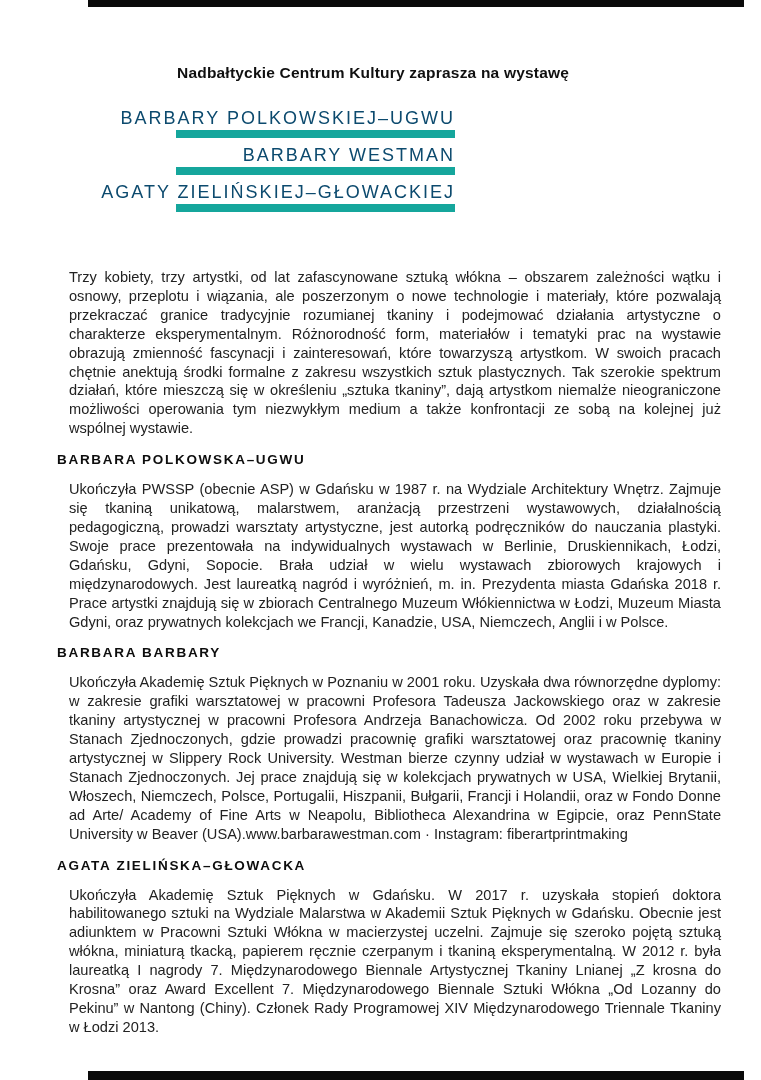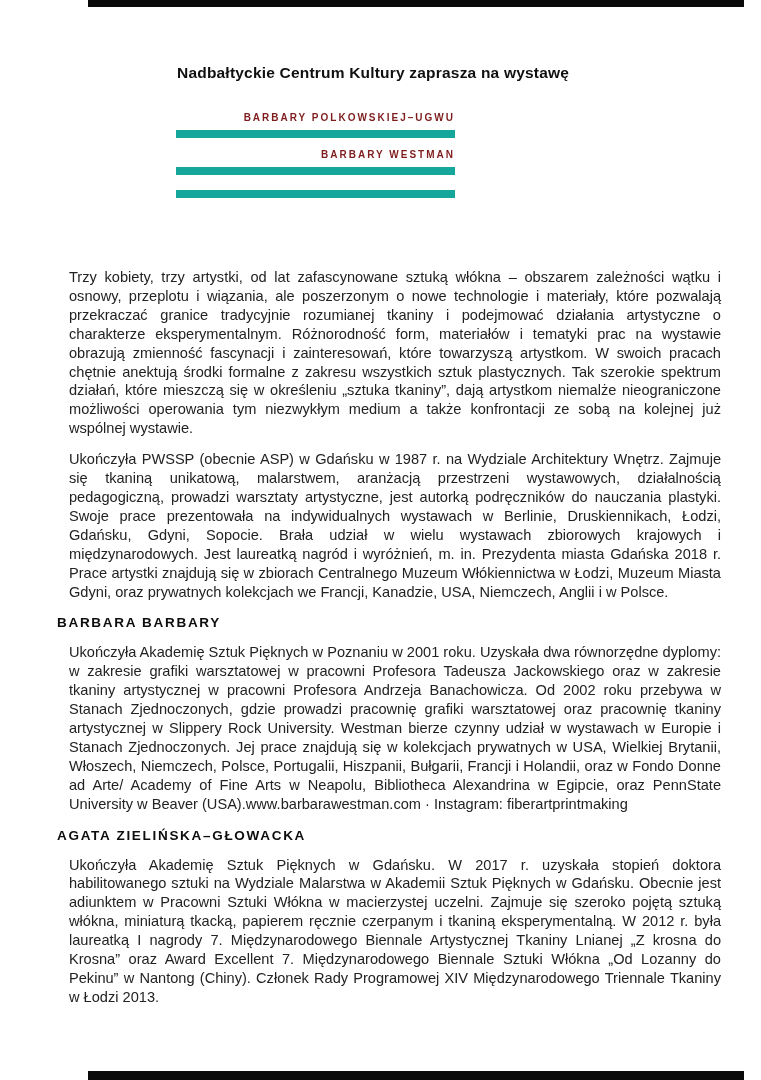--- a/index.html
+++ b/index.html
@@ -10,22 +10,22 @@
   .rule{position:absolute;left:88px;width:656px;background:#0a0a0a;}
   .rule-top{top:0;height:7px;}
   .rule-bottom{top:1071px;height:9px;}
   .invite{
     position:absolute;left:177px;top:64px;
     font-size:15.5px;font-weight:700;letter-spacing:.2px;color:#101010;white-space:nowrap;
   }
   .names{position:absolute;left:176px;top:111px;width:279px;display:flex;flex-direction:column;}
   .name-item{display:flex;flex-direction:column;align-items:flex-end;margin-bottom:10px;}
   .name-label{
-    font-size:10px;font-weight:700;letter-spacing:2px;line-height:14px;
-    color:#7f1d1d;white-space:nowrap;
+    font-size:18px;font-weight:400;letter-spacing:2px;line-height:14px;
+    color:#0c4a6e;white-space:nowrap;
   }
   .name-underline{width:279px;height:8px;margin-top:5px;}
   .logo{position:absolute;left:478px;top:100px;color:#0d0d0d;}
   .logo-title{font-size:80px;line-height:70px;font-weight:700;letter-spacing:1px;}
   .logo-sub{font-size:16px;font-weight:700;letter-spacing:6.5px;line-height:21px;white-space:nowrap;}
   .logo-sub.first{margin-top:8px;}
   .main{position:absolute;left:57px;top:256px;width:676px;}
   .main p{
     margin:12px;font-size:14.6px;line-height:18.9px;text-align:justify;color:#222222;
   }
@@ -47,30 +47,32 @@
   <div class="names">
     <div class="name-item">
       <span class="name-label">BARBARY POLKOWSKIEJ–UGWU</span>
       <span class="name-underline teal-bar" style="background: rgb(21, 166, 156);"></span>
     </div>
     <div class="name-item">
       <span class="name-label">BARBARY WESTMAN</span>
       <span class="name-underline teal-bar" style="background: rgb(21, 166, 156);"></span>
     </div>
     <div class="name-item">
+      <span class="name-label">AGATY ZIELIŃSKIEJ–GŁOWACKIEJ</span>
       <span class="name-underline teal-bar" style="background: rgb(21, 166, 156);"></span>
     </div>
   </div>
 
 
   <div class="main">
 
     <p class="intro">Trzy kobiety, trzy artystki, od lat zafascynowane sztuką włókna – obszarem zależności wątku i osnowy, przeplotu i wiązania, ale poszerzonym o nowe technologie i materiały, które pozwalają przekraczać granice tradycyjnie rozumianej tkaniny i podejmować działania artystyczne o charakterze eksperymentalnym. Różnorodność form, materiałów i tematyki prac na wystawie obrazują zmienność fascynacji i zainteresowań, które towarzyszą artystkom. W swoich pracach chętnie anektują środki formalne z zakresu wszystkich sztuk plastycznych. Tak szerokie spektrum działań, które mieszczą się w określeniu „sztuka tkaniny”, dają artystkom niemalże nieograniczone możliwości operowania tym niezwykłym medium a także konfrontacji ze sobą na kolejnej już wspólnej wystawie.</p>
 
     <div>
+      <div class="sec-heading">BARBARA POLKOWSKA–UGWU</div>
       <p>Ukończyła PWSSP (obecnie ASP) w Gdańsku w 1987 r. na Wydziale Architektury Wnętrz. Zajmuje się tkaniną unikatową, malarstwem, aranżacją przestrzeni wystawowych, działalnością pedagogiczną, prowadzi warsztaty artystyczne, jest autorką podręczników do nauczania plastyki. Swoje prace prezentowała na indywidualnych wystawach  w Berlinie, Druskiennikach, Łodzi, Gdańsku, Gdyni, Sopocie. Brała udział w wielu wystawach zbiorowych krajowych i międzynarodowych. Jest laureatką nagród i wyróżnień, m. in. Prezydenta miasta Gdańska 2018 r. Prace artystki znajdują się w zbiorach Centralnego Muzeum Włókiennictwa w Łodzi, Muzeum Miasta Gdyni, oraz prywatnych kolekcjach we Francji, Kanadzie, USA, Niemczech, Anglii i w Polsce.</p>
     </div>
 
     <div>
       <div class="sec-heading">BARBARA BARBARY</div>
       <p>Ukończyła Akademię Sztuk Pięknych w Poznaniu w 2001 roku. Uzyskała dwa równorzędne dyplomy: w zakresie grafiki warsztatowej w pracowni Profesora Tadeusza Jackowskiego oraz w zakresie tkaniny artystycznej w pracowni Profesora Andrzeja Banachowicza. Od 2002 roku przebywa w Stanach Zjednoczonych, gdzie prowadzi pracownię grafiki warsztatowej oraz pracownię tkaniny artystycznej w Slippery Rock University. Westman bierze czynny udział w wystawach w Europie i Stanach Zjednoczonych. Jej prace znajdują się w kolekcjach prywatnych w USA, Wielkiej Brytanii, Włoszech, Niemczech, Polsce, Portugalii, Hiszpanii, Bułgarii, Francji i Holandii, oraz w Fondo Donne ad Arte/ Academy of Fine Arts w Neapolu, Bibliotheca Alexandrina w Egipcie, oraz PennState University w Beaver (USA).www.barbarawestman.com · Instagram: fiberartprintmaking</p>
     </div>
 
     <div>
       <div class="sec-heading">AGATA ZIELIŃSKA–GŁOWACKA</div>

